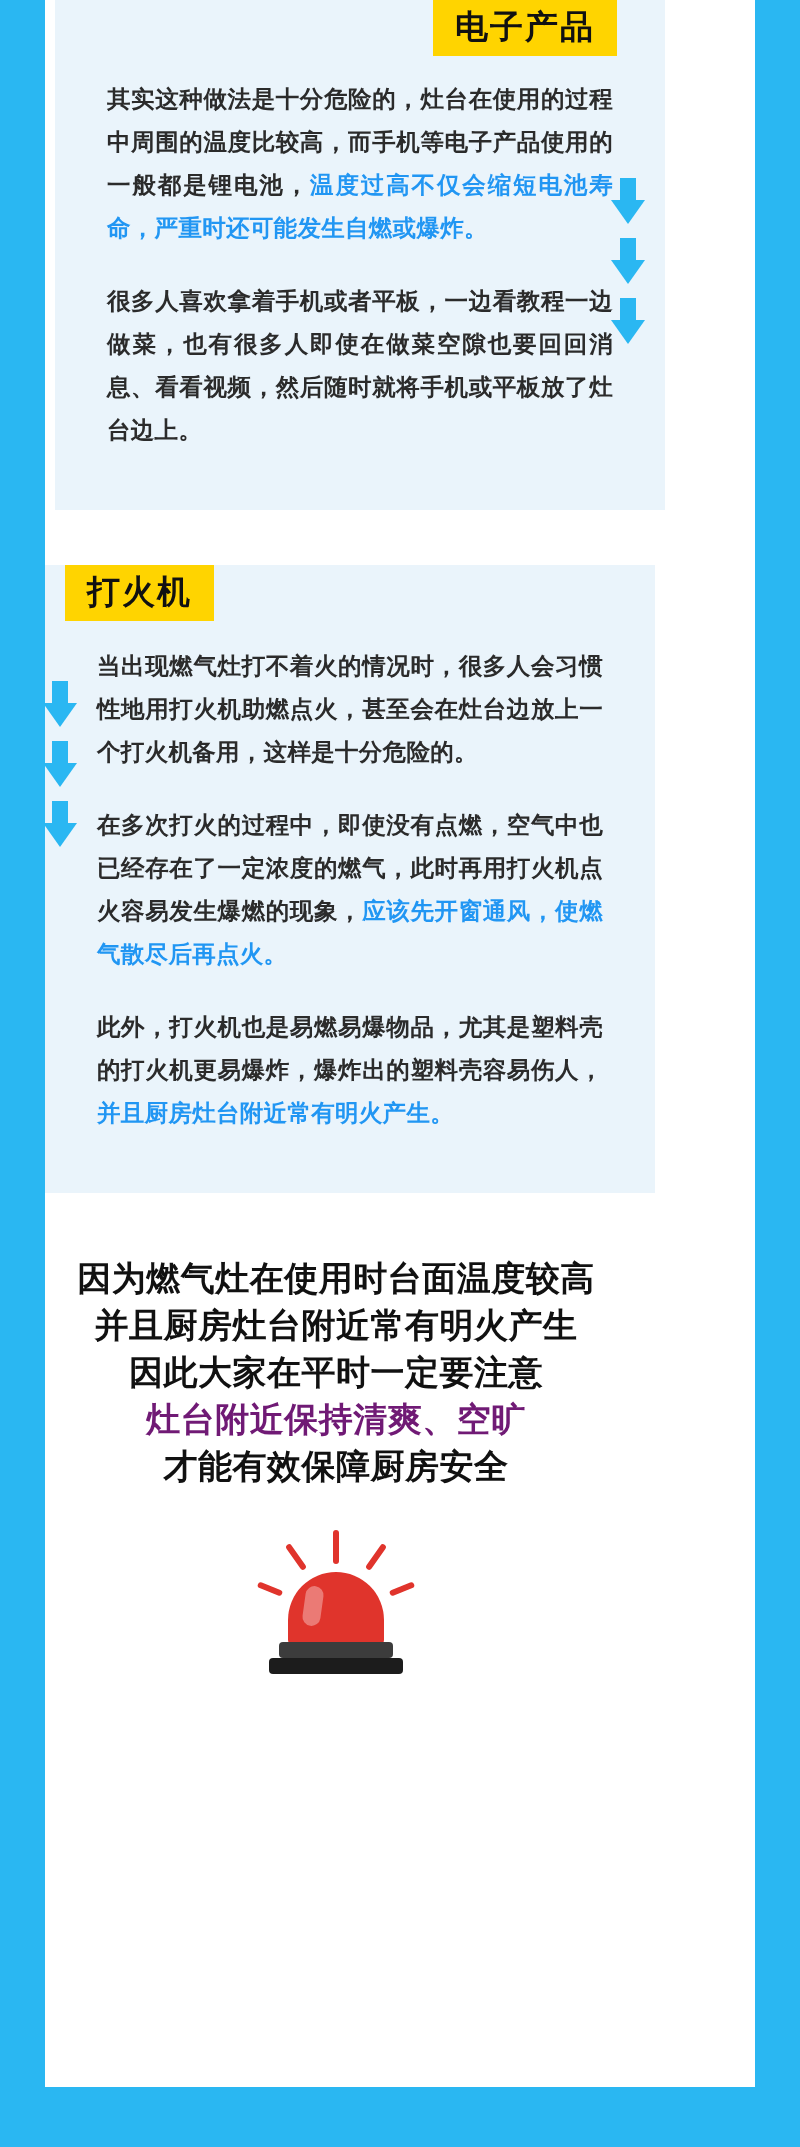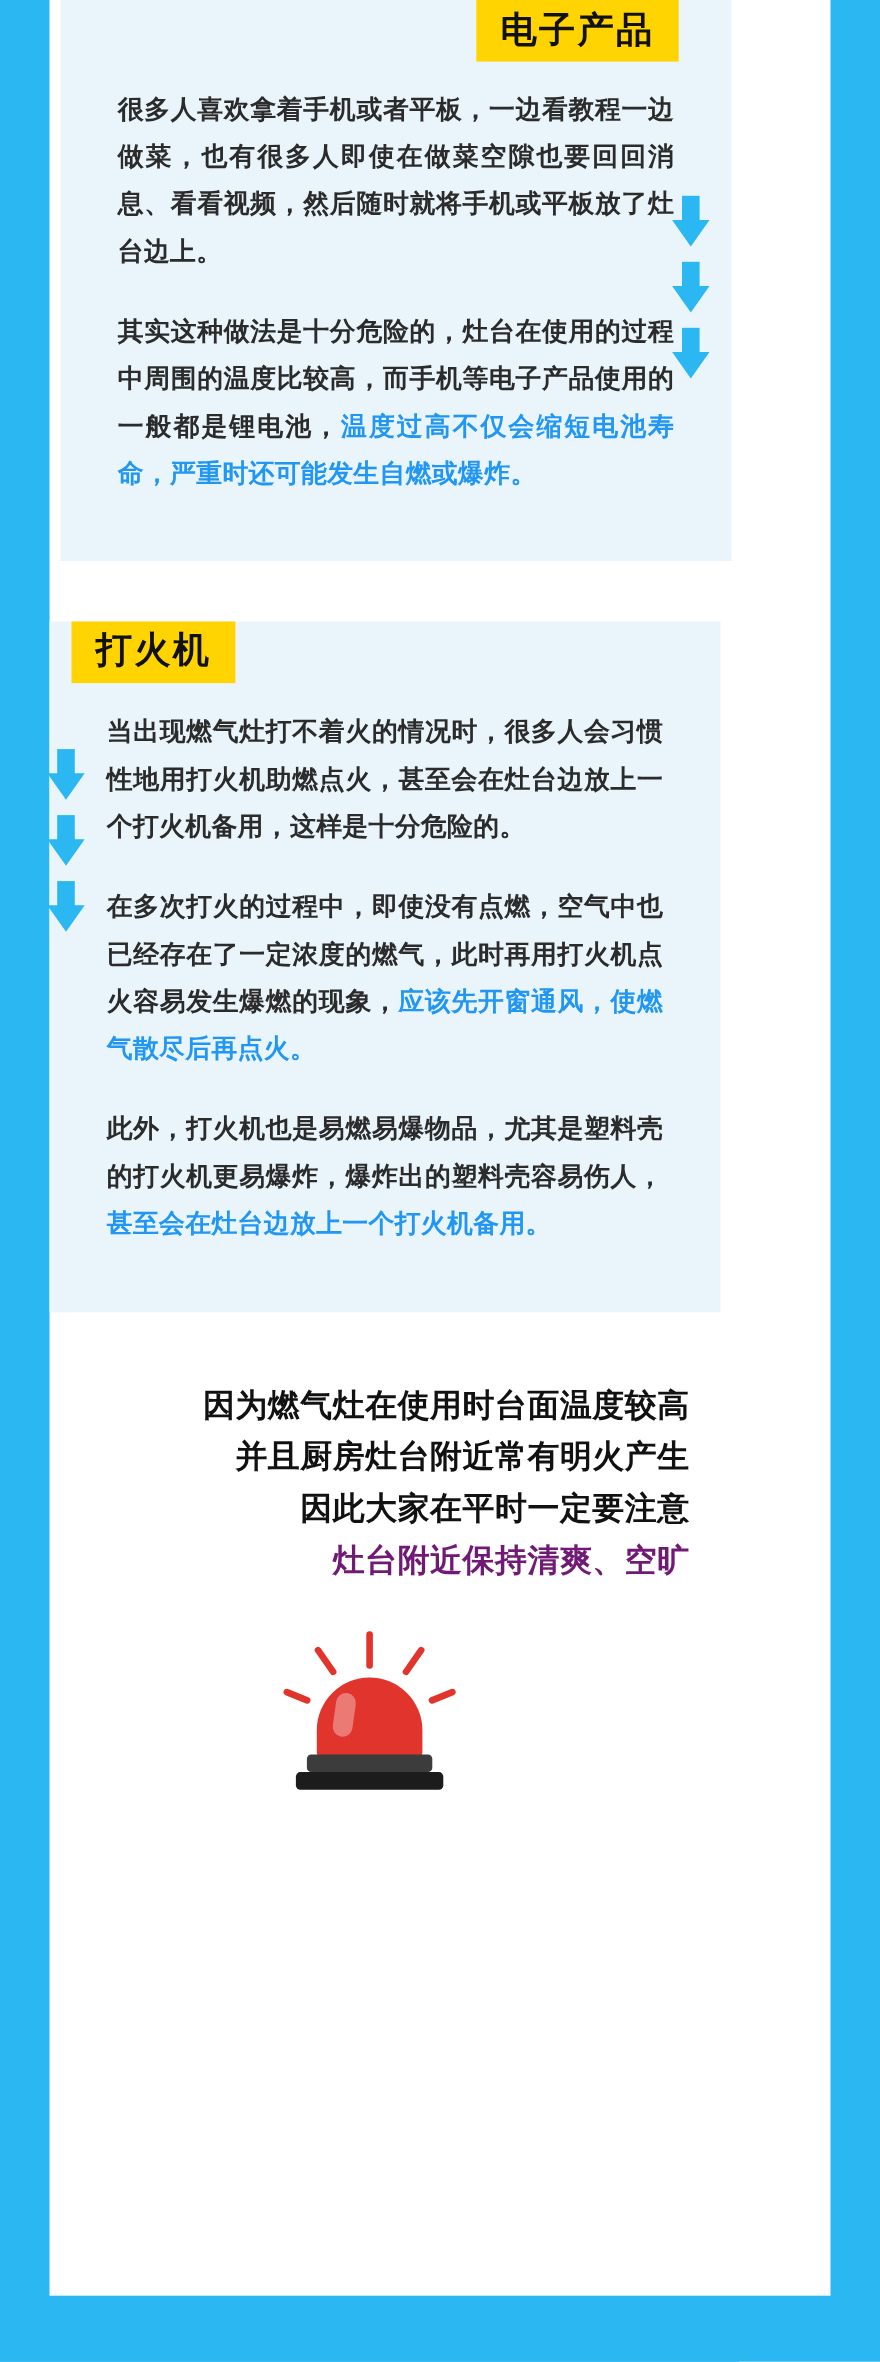--- a/index.html
+++ b/index.html
@@ -139,24 +139,24 @@
     position: absolute;
     left: -2px;
     top: 116px;
     z-index: 4;
   }
   .arrows .arrow { position: relative; margin-bottom: 14px; }
 
   
   .closing {
     margin-top: 62px;
-    text-align: right;
+    text-align: center;
     color: #111111;
     font-weight: bold;
-    font-size: 29px;
+    font-size: 34px;
     line-height: 47px;
     letter-spacing: 0.5px;
   }
   .closing .blue { color: #701a75; }
 
   
   .siren-wrap {
     margin-top: 40px;
     display: flex;
     justify-content: center;
@@ -238,24 +238,24 @@
             <span class="head"></span>
           </div>
         <div class="arrow">
             <span class="shaft"></span>
             <span class="head"></span>
           </div>
       </div>
 
       <div class="panel">
         <p class="para">
+          <span>其实这种做法是十分危险的，灶台在使用的过程中周围的温度比较高，而手机等电子产品使用的一般都是锂电池，</span><span class="hl">温度过高不仅会缩短电池寿命，严重时还可能发生自燃或爆炸。</span>
+        </p>
+        <p class="para">
           <span>很多人喜欢拿着手机或者平板，一边看教程一边做菜，也有很多人即使在做菜空隙也要回回消息、看看视频，然后随时就将手机或平板放了灶台边上。</span>
-        </p>
-        <p class="para">
-          <span>其实这种做法是十分危险的，灶台在使用的过程中周围的温度比较高，而手机等电子产品使用的一般都是锂电池，</span><span class="hl">温度过高不仅会缩短电池寿命，严重时还可能发生自燃或爆炸。</span>
         </p>
       </div>
     </div>
 
     <div class="section" id="sec-lighter">
       <div class="tag-wrap">
         <div class="tag">打火机</div>
       </div>
 
       <div class="arrows">
@@ -274,30 +274,31 @@
       </div>
 
       <div class="panel">
         <p class="para">
           <span>当出现燃气灶打不着火的情况时，很多人会习惯性地用打火机助燃点火，甚至会在灶台边放上一个打火机备用，这样是十分危险的。</span>
         </p>
         <p class="para">
           <span>在多次打火的过程中，即使没有点燃，空气中也已经存在了一定浓度的燃气，此时再用打火机点火容易发生爆燃的现象，</span><span class="hl">应该先开窗通风，使燃气散尽后再点火。</span>
         </p>
         <p class="para">
-          <span>此外，打火机也是易燃易爆物品，尤其是塑料壳的打火机更易爆炸，爆炸出的塑料壳容易伤人，</span><span class="hl">甚至会在灶台边放上一个打火机备用。</span>
+          <span>此外，打火机也是易燃易爆物品，尤其是塑料壳的打火机更易爆炸，爆炸出的塑料壳容易伤人，</span><span class="hl">并且厨房灶台附近常有明火产生。</span>
         </p>
       </div>
     </div>
 
     <div class="closing">
       <div>因为燃气灶在使用时台面温度较高</div>
       <div>并且厨房灶台附近常有明火产生</div>
       <div>因此大家在平时一定要注意</div>
       <div class="blue">灶台附近保持清爽、空旷</div>
+      <div>才能有效保障厨房安全</div>
     </div>
 
     <div class="siren-wrap">
       <div class="siren">
         <span class="ray r1"></span>
         <span class="ray r2"></span>
         <span class="ray r3"></span>
         <span class="ray r4"></span>
         <span class="ray r5"></span>
         <span class="dome"></span>

